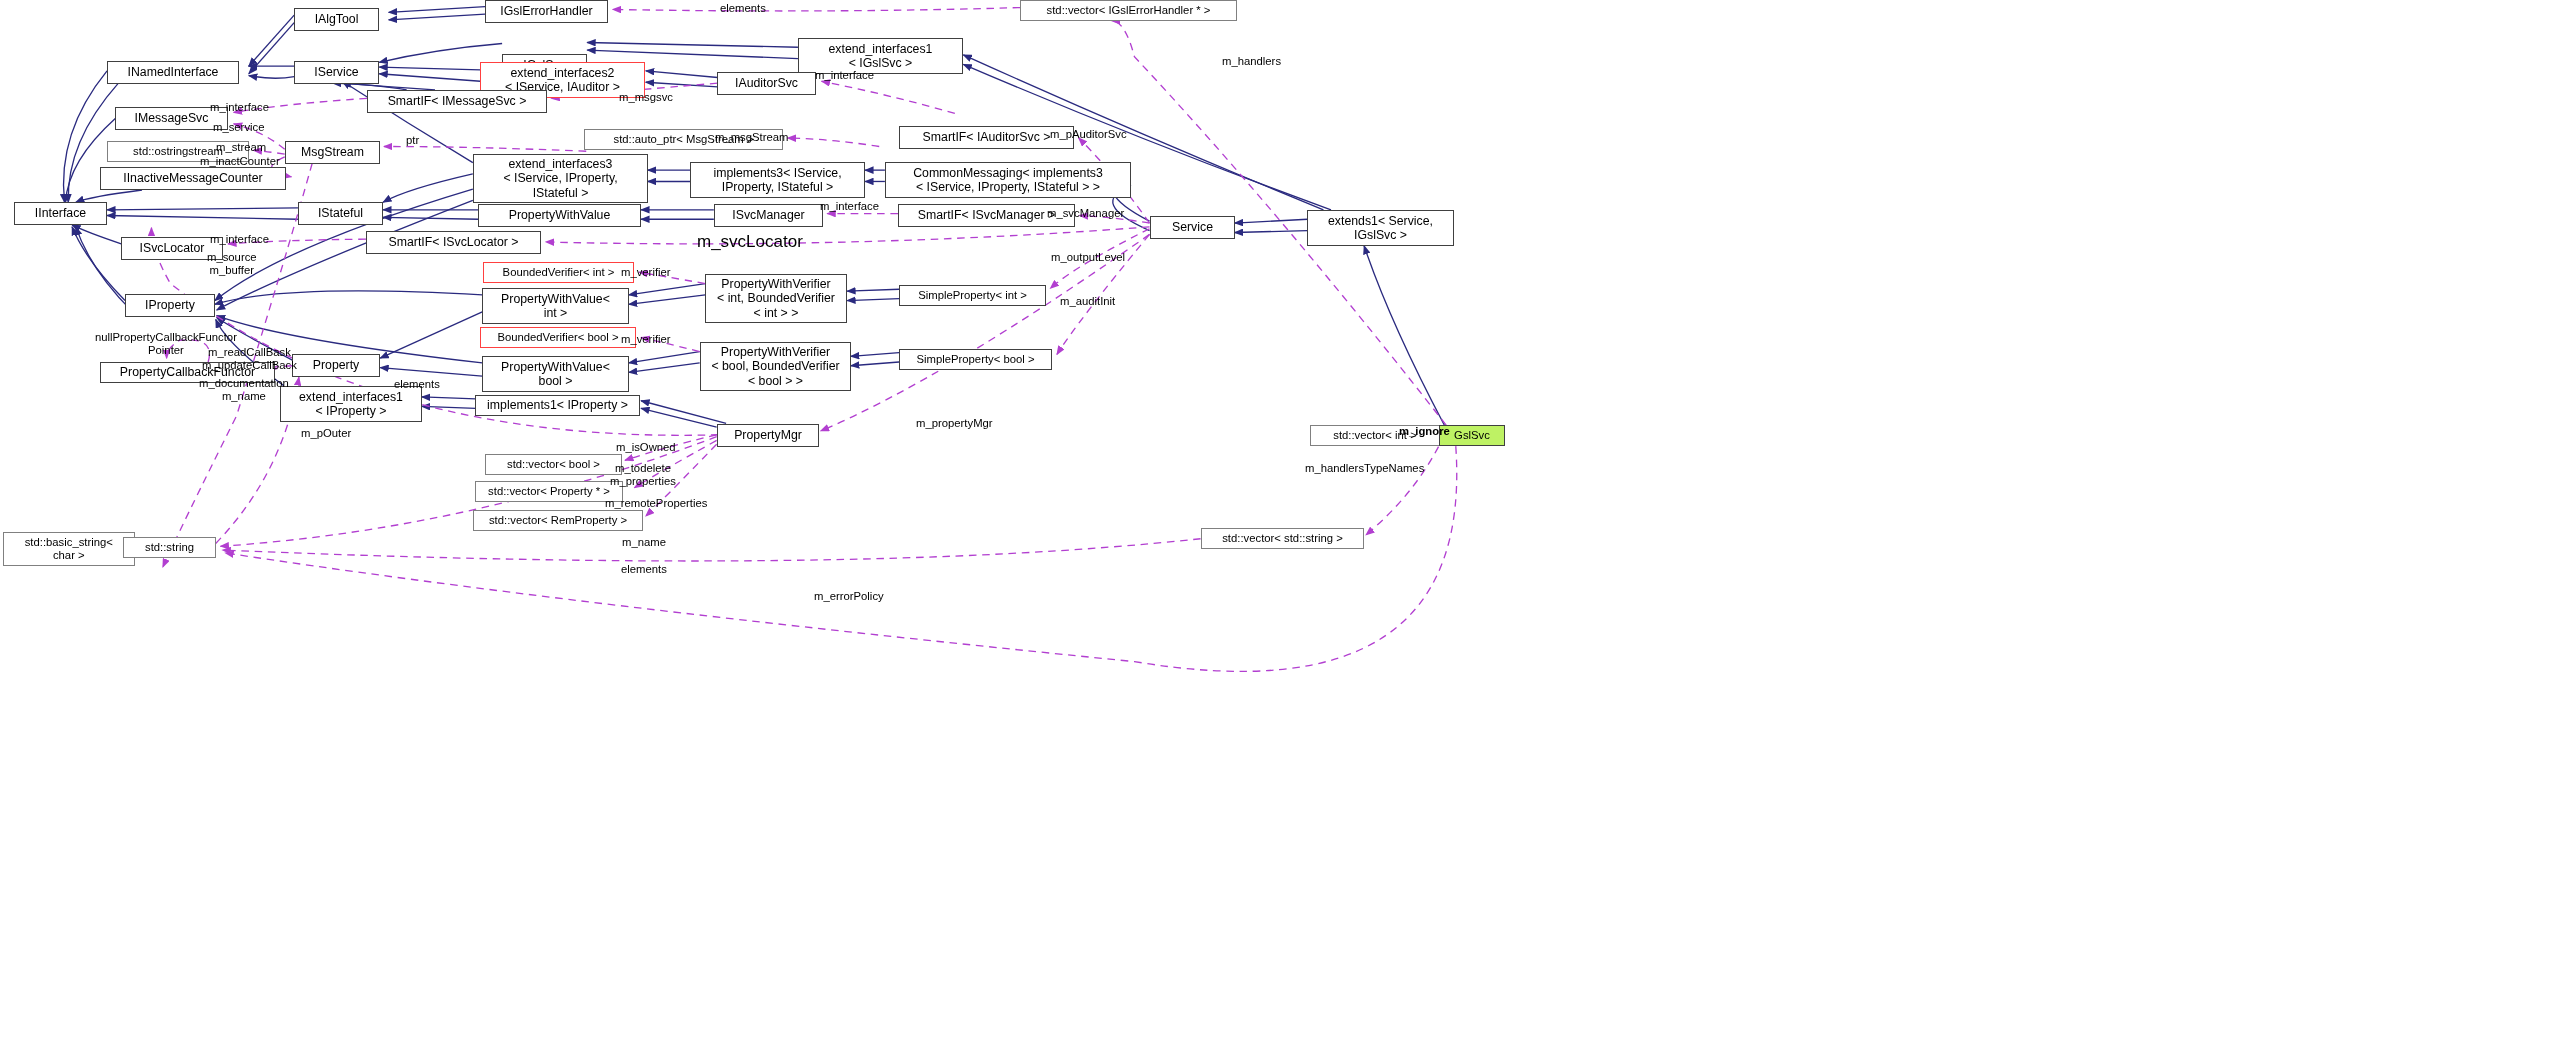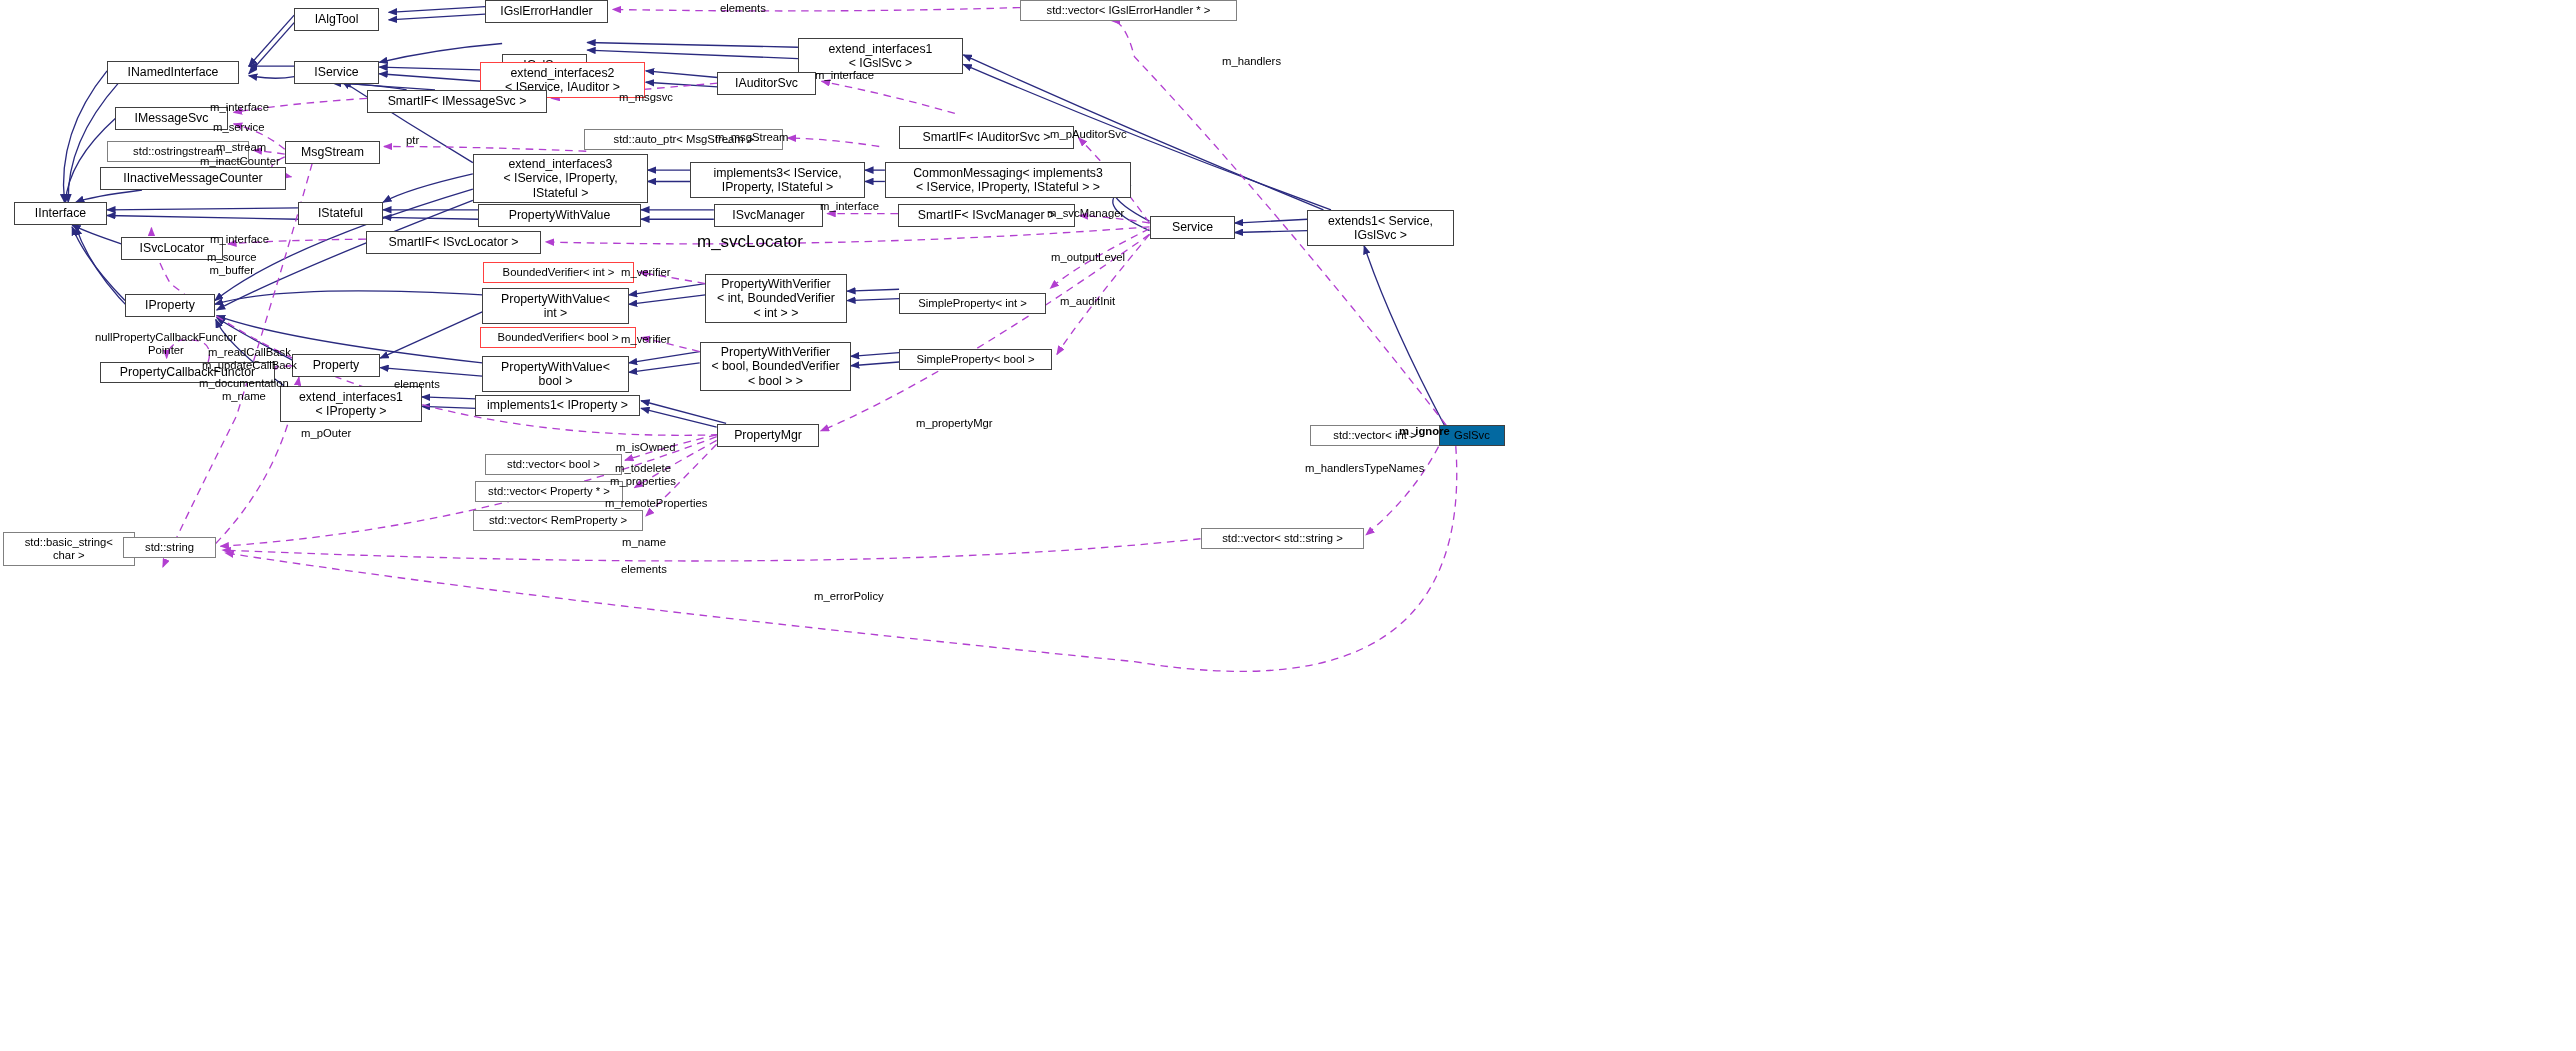--- a/index.html
+++ b/index.html
@@ -19,21 +19,21 @@
     background:#ffffff;
     border:0.9px solid #404040;
     color:#000000;
     line-height:1.18;
     white-space:pre-line;
     padding:0.9px 2.8px;
   }
   .node.thick{border:1.9px solid #404040;}
   .node.red{border:1.9px solid #ff4040;}
   .node.thin{border:0.9px solid #808080;}
-  .node.current{background:#0369a1;border:1.9px solid #404040;font-weight:normal;}
+  .node.current{background:#bef264;border:1.9px solid #404040;font-weight:normal;}
   .elabel{
     position:absolute;
     color:#000000;
     background:transparent;
     white-space:pre-line;
     text-align:center;
     line-height:1.18;
     pointer-events:none;
   }
 </style>
@@ -258,21 +258,21 @@
       <div class="node thick" style="left: 14px; top: 202px; width: 93px; height: 23px; font-size: 12.3px;"><span>IInterface</span></div>
       <div class="node thick" style="left: 1150px; top: 216px; width: 85px; height: 23px; font-size: 12.3px;"><span>Service</span></div>
       <div class="node thick" style="left: 1307px; top: 210px; width: 147px; height: 36px; font-size: 12.3px;"><span>extends1&lt; Service,
 IGslSvc &gt;</span></div>
       <div class="node thick" style="left: 366px; top: 231px; width: 175px; height: 23px; font-size: 12.3px;"><span>SmartIF&lt; ISvcLocator &gt;</span></div>
       <div class="node thick" style="left: 121px; top: 237px; width: 102px; height: 23px; font-size: 12.3px;"><span>ISvcLocator</span></div>
       <div class="node red" style="left: 483px; top: 262px; width: 151px; height: 21px; font-size: 11.3px;"><span>BoundedVerifier&lt; int &gt;</span></div>
       <div class="node thick" style="left: 705px; top: 274px; width: 142px; height: 49px; font-size: 12.3px;"><span>PropertyWithVerifier
 &lt; int, BoundedVerifier
 &lt; int &gt; &gt;</span></div>
-      <div class="node thick" style="left: 899px; top: 285px; width: 147px; height: 21px; font-size: 11.3px; margin-top: 8px;"><span>SimpleProperty&lt; int &gt;</span></div>
+      <div class="node thick" style="left: 899px; top: 285px; width: 147px; height: 21px; font-size: 11.3px;"><span>SimpleProperty&lt; int &gt;</span></div>
       <div class="node thick" style="left: 482px; top: 288px; width: 147px; height: 36px; font-size: 12.3px;"><span>PropertyWithValue&lt;
 int &gt;</span></div>
       <div class="node thick" style="left: 125px; top: 294px; width: 90px; height: 23px; font-size: 12.3px;"><span>IProperty</span></div>
       <div class="node red" style="left: 480px; top: 327px; width: 156px; height: 21px; font-size: 11.3px;"><span>BoundedVerifier&lt; bool &gt;</span></div>
       <div class="node thick" style="left: 700px; top: 342px; width: 151px; height: 49px; font-size: 12.3px;"><span>PropertyWithVerifier
 &lt; bool, BoundedVerifier
 &lt; bool &gt; &gt;</span></div>
       <div class="node thick" style="left: 899px; top: 349px; width: 153px; height: 21px; font-size: 11.3px;"><span>SimpleProperty&lt; bool &gt;</span></div>
       <div class="node thick" style="left: 482px; top: 356px; width: 147px; height: 36px; font-size: 12.3px;"><span>PropertyWithValue&lt;
 bool &gt;</span></div>

